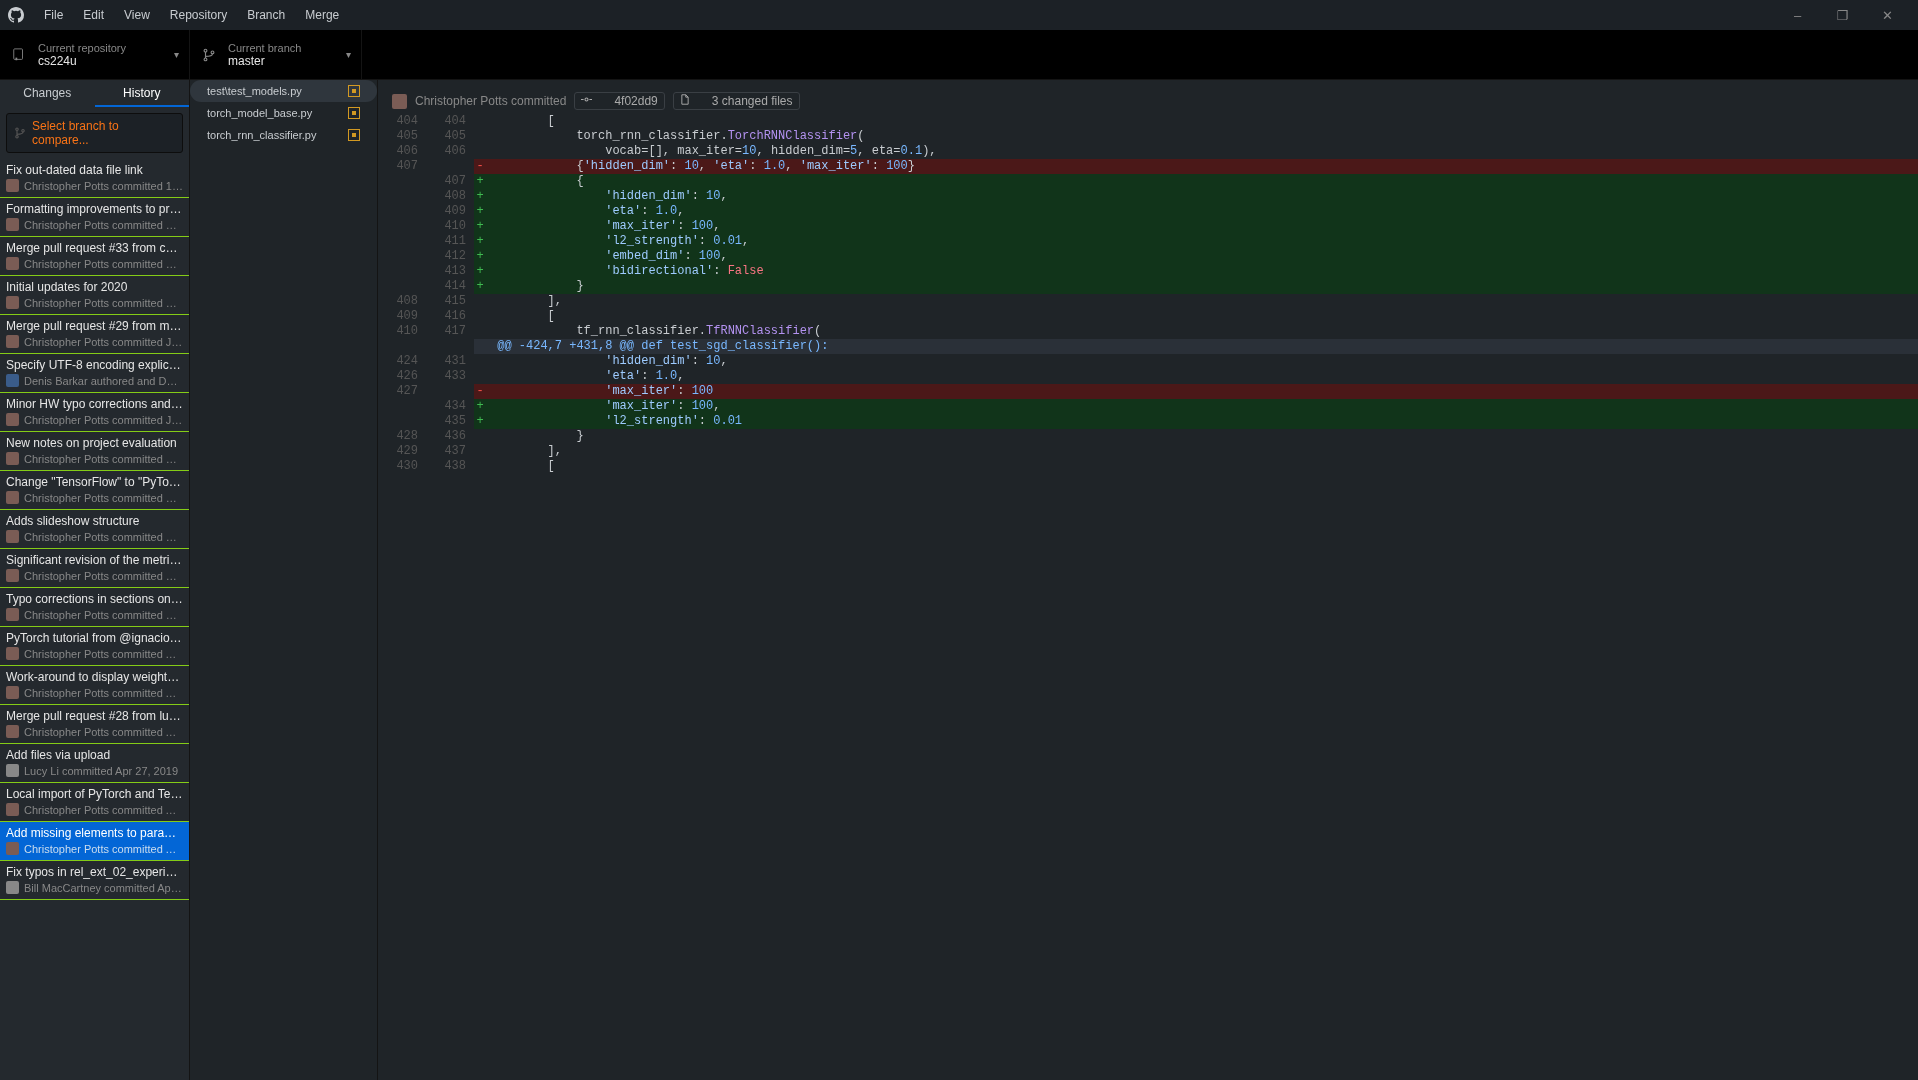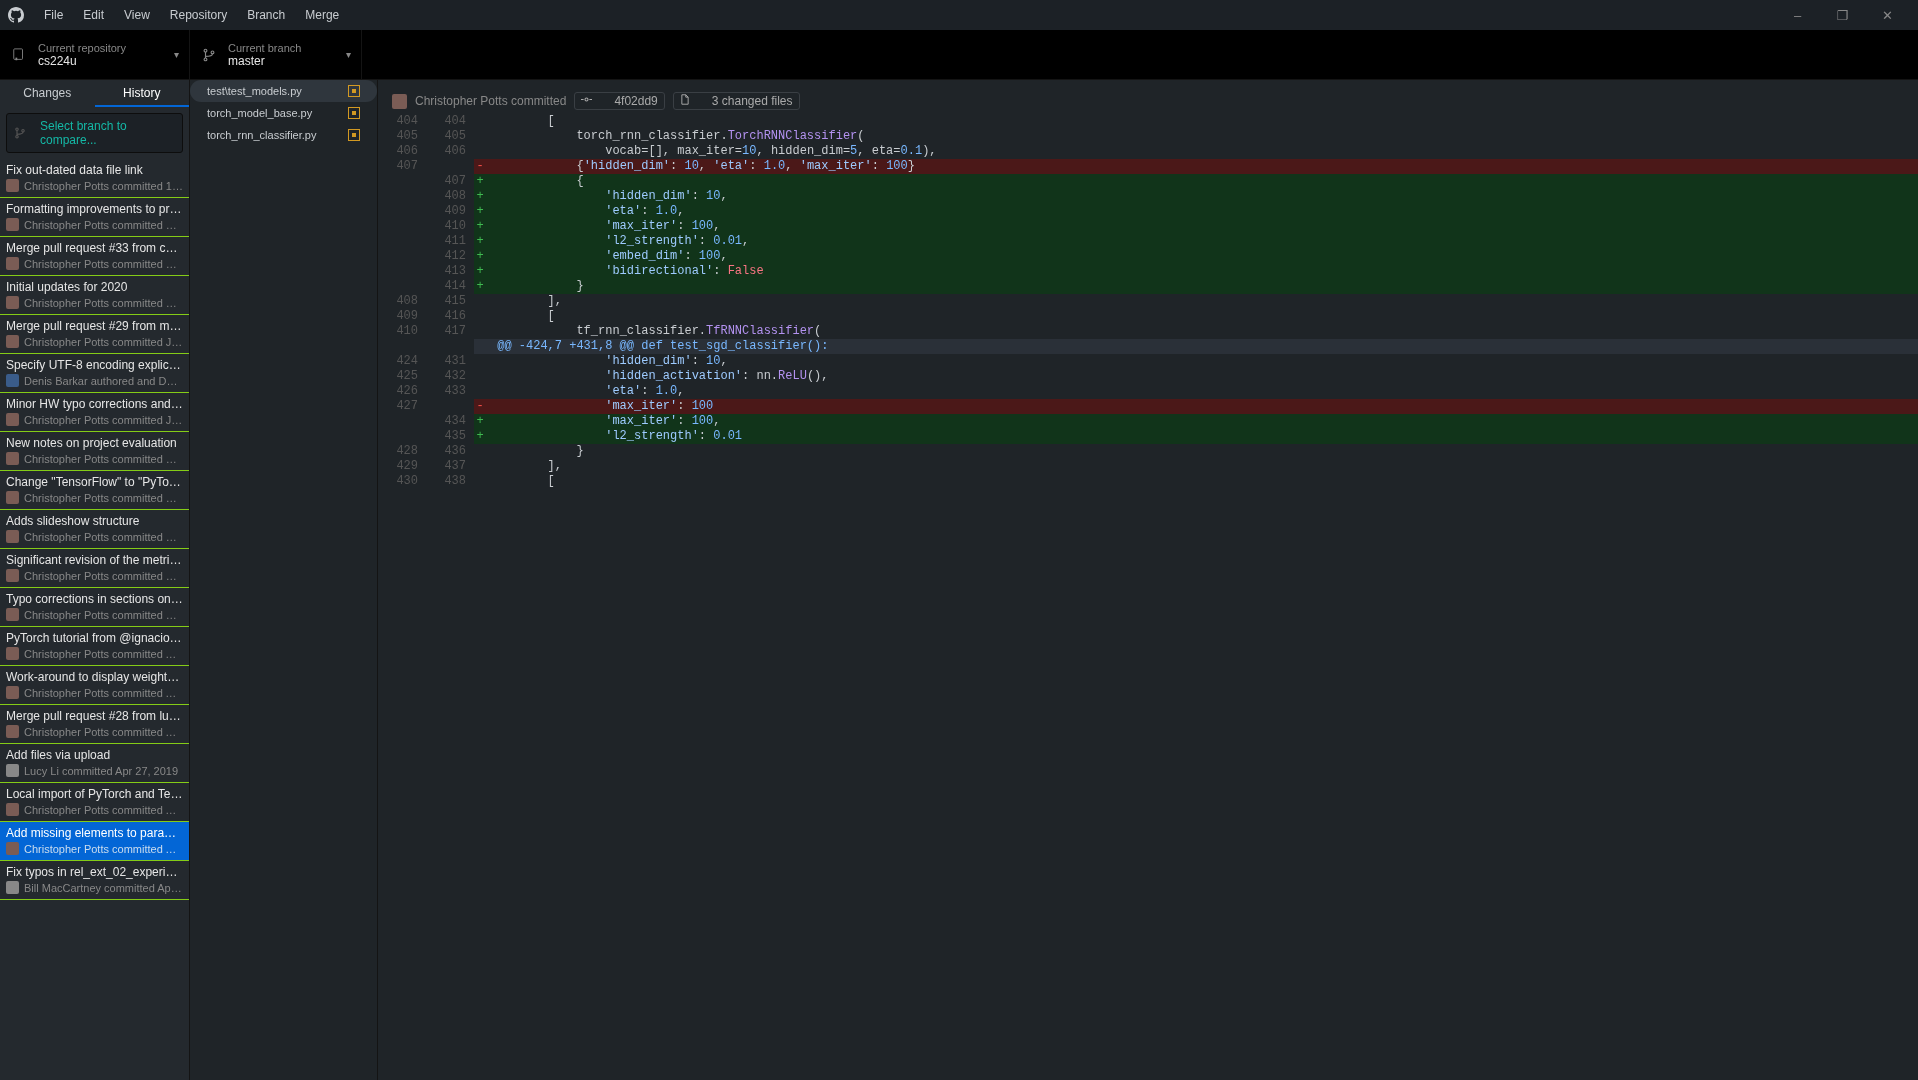--- a/index.html
+++ b/index.html
@@ -43,21 +43,21 @@
 .toolbar .icon-slot { width: 16px; margin-right: 10px; color: #888; }
 .toolbar .labels .lbl { color: #888; font-size: 11px; }
 .toolbar .labels .val { color: #e6e6e6; font-size: 12px; font-weight: 500; }
 .toolbar .chev { position: absolute; right: 10px; color: #888; font-size: 10px; }
 .toolbar .fetch { flex: 1; }
 .body { flex: 1; display: flex; overflow: hidden; }
 .sidebar-left { width: 190px; background: #24292e; display: flex; flex-direction: column; border-right: 1px solid #141414; }
 .tabs { display: flex; height: 27px; }
 .tabs .tab { flex: 1; text-align: center; line-height: 27px; color: #c8ccd0; font-size: 12px; cursor: default; }
 .tabs .tab.active { border-bottom: 2px solid #0366d6; color: #fff; }
-.compare-box { margin: 6px; background: #1c2126; border: 1px solid #0d0d0d; border-radius: 3px; padding: 5px 7px; color: #14b8a6; font-size: 12px; display:flex; align-items:center; gap:14px;}
+.compare-box { margin: 6px; background: #1c2126; border: 1px solid #0d0d0d; border-radius: 3px; padding: 5px 7px; color: #f97316; font-size: 12px; display:flex; align-items:center; gap:6px;}
 .history-list { flex: 1; overflow-y: hidden; }
 .commit {
   padding: 4px 6px 5px 6px;
   border-bottom: 1px solid #84cc16;
   cursor: default;
 }
 .commit.selected { background: #0366d6; }
 .commit .ctitle {
   color: #e6e6e6; font-size: 12px; font-weight: 500;
   white-space: nowrap; overflow: hidden; text-overflow: ellipsis;
@@ -449,26 +449,20 @@
           <div class="sign"></div>
           <div class="code"> @@ -424,7 +431,8 @@ def test_sgd_classifier():</div>
         </div>
         <div class="drow ctx">
           <div class="gut old">424</div>
           <div class="gut new">431</div>
           <div class="sign"> </div>
           <div class="code">                <span class="tok-str">'hidden_dim'</span>: <span class="tok-num">10</span>,</div>
         </div>
         <div class="drow ctx">
-          <div class="gut old">425</div>
-          <div class="gut new">432</div>
-          <div class="sign"> </div>
-          <div class="code">                <span class="tok-str">'hidden_activation'</span>: <span class="tok-plain">nn</span>.<span class="tok-fn">ReLU</span>(),</div>
-        </div>
-        <div class="drow ctx">
           <div class="gut old">426</div>
           <div class="gut new">433</div>
           <div class="sign"> </div>
           <div class="code">                <span class="tok-str">'eta'</span>: <span class="tok-num">1.0</span>,</div>
         </div>
         <div class="drow del">
           <div class="gut old">427</div>
           <div class="gut new"></div>
           <div class="sign">-</div>
           <div class="code">                <span class="tok-str">'max_iter'</span>: <span class="tok-num">100</span></div>

